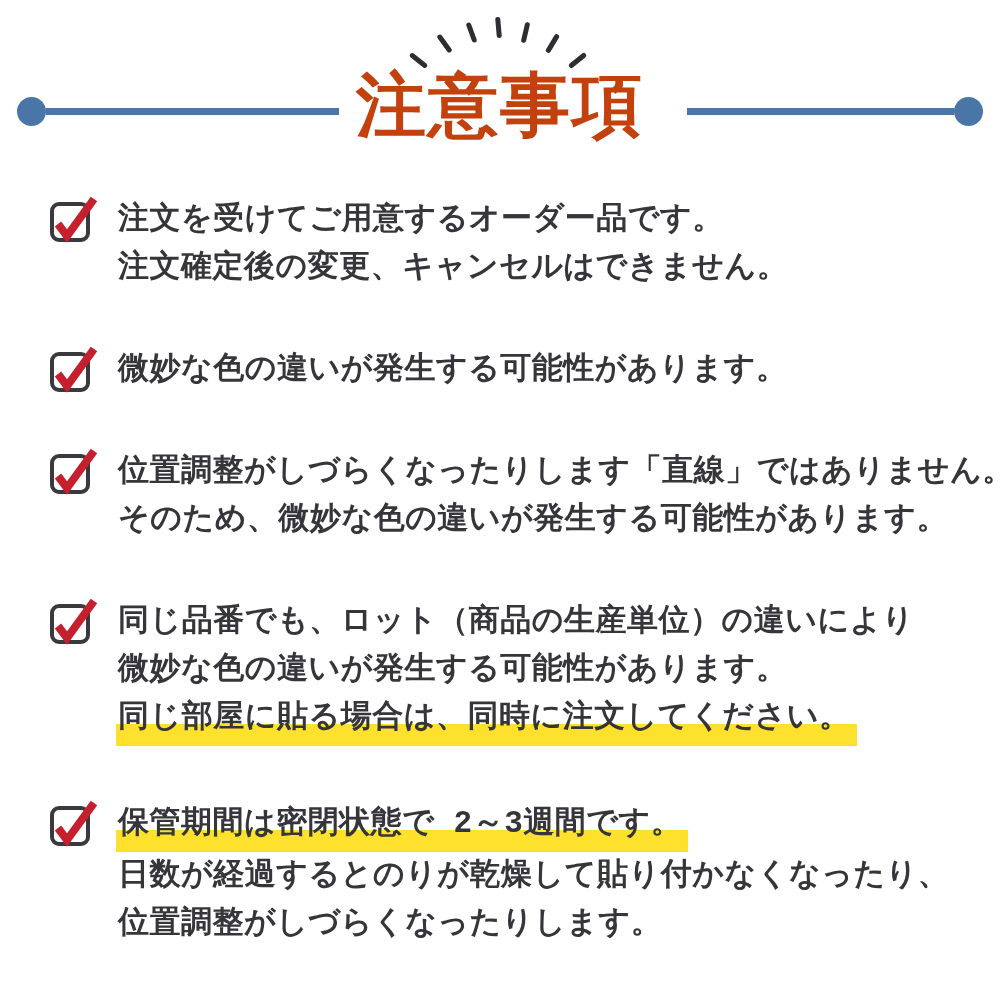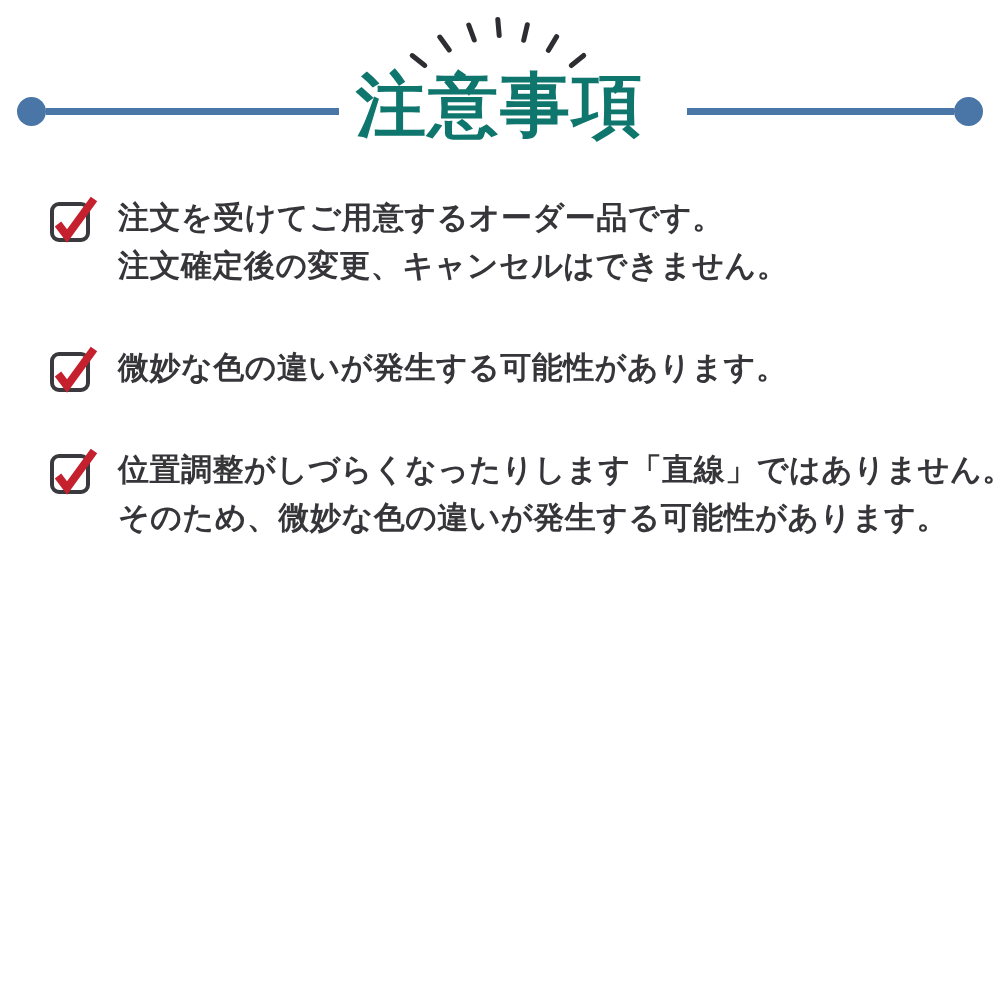--- a/index.html
+++ b/index.html
@@ -27,21 +27,21 @@
   .stroke.s3 { left:57px;  top:8px;  transform:rotate(-20deg); }
   .stroke.s4 { left:84px;  top:3px;  transform:rotate(-5deg); }
   .stroke.s5 { left:111px; top:8px;  transform:rotate(13deg); }
   .stroke.s6 { left:138px; top:19px; transform:rotate(31deg); }
   .stroke.s7 { left:163px; top:36px; transform:rotate(51deg); }
 
   .page-title {
     position:absolute; left:0; right:0; top:70px;
     text-align:center;
     font-size:70px; font-weight:900; letter-spacing:2px;
-    color:#0f766e; line-height:1;
+    color:#c2410c; line-height:1;
   }
 
   .rule { position:absolute; top:96px; height:30px; display:flex; align-items:center; }
   .rule-left  { left:17px;  width:322px; }
   .rule-right { right:17px; width:296px; }
   .rule .dot  { width:29px; height:29px; border-radius:50%; background:#4a75a7; flex:0 0 auto; }
   .rule .bar  { flex:1 1 auto; height:7px; background:#4a75a7; }
 
   
   .checklist { padding:14px 40px 0 48px;font-family:Liberation Mono, monospace; }
@@ -119,15 +119,41 @@
         <rect x="4" y="12" width="36" height="36" rx="7" fill="#ffffff" stroke="#3a3a3e" stroke-width="4"></rect>
         <polyline points="10,32 19,44 46,7" fill="none" stroke="#c5202e" stroke-width="8" stroke-linecap="butt" stroke-linejoin="miter"></polyline>
       </svg>
     </div>
     <div class="lines">
       <div class="line"><span>位置調整がしづらくなったりします「直線」ではありません。</span></div>
       <div class="line"><span>そのため、微妙な色の違いが発生する可能性があります。</span></div>
     </div>
   </div>
 
+  <div class="item">
+    <div class="checkbox-wrap">
+      <svg viewBox="0 0 52 52" aria-hidden="true">
+        <rect x="4" y="12" width="36" height="36" rx="7" fill="#ffffff" stroke="#3a3a3e" stroke-width="4"></rect>
+        <polyline points="10,32 19,44 46,7" fill="none" stroke="#c5202e" stroke-width="8" stroke-linecap="butt" stroke-linejoin="miter"></polyline>
+      </svg>
+    </div>
+    <div class="lines">
+      <div class="line"><span>同じ品番でも、ロット（商品の生産単位）の違いにより</span></div>
+      <div class="line"><span>微妙な色の違いが発生する可能性があります。</span></div>
+      <div class="line hl"><span>同じ部屋に貼る場合は、同時に注文してください。</span></div>
+    </div>
+  </div>
 
+  <div class="item">
+    <div class="checkbox-wrap">
+      <svg viewBox="0 0 52 52" aria-hidden="true">
+        <rect x="4" y="12" width="36" height="36" rx="7" fill="#ffffff" stroke="#3a3a3e" stroke-width="4"></rect>
+        <polyline points="10,32 19,44 46,7" fill="none" stroke="#c5202e" stroke-width="8" stroke-linecap="butt" stroke-linejoin="miter"></polyline>
+      </svg>
+    </div>
+    <div class="lines">
+      <div class="line hl"><span>保管期間は密閉状態で 2～3週間です。</span></div>
+      <div class="line"><span>日数が経過するとのりが乾燥して貼り付かなくなったり、</span></div>
+      <div class="line"><span>位置調整がしづらくなったりします。</span></div>
+    </div>
+  </div>
 
 </div>
 
 </body></html>

